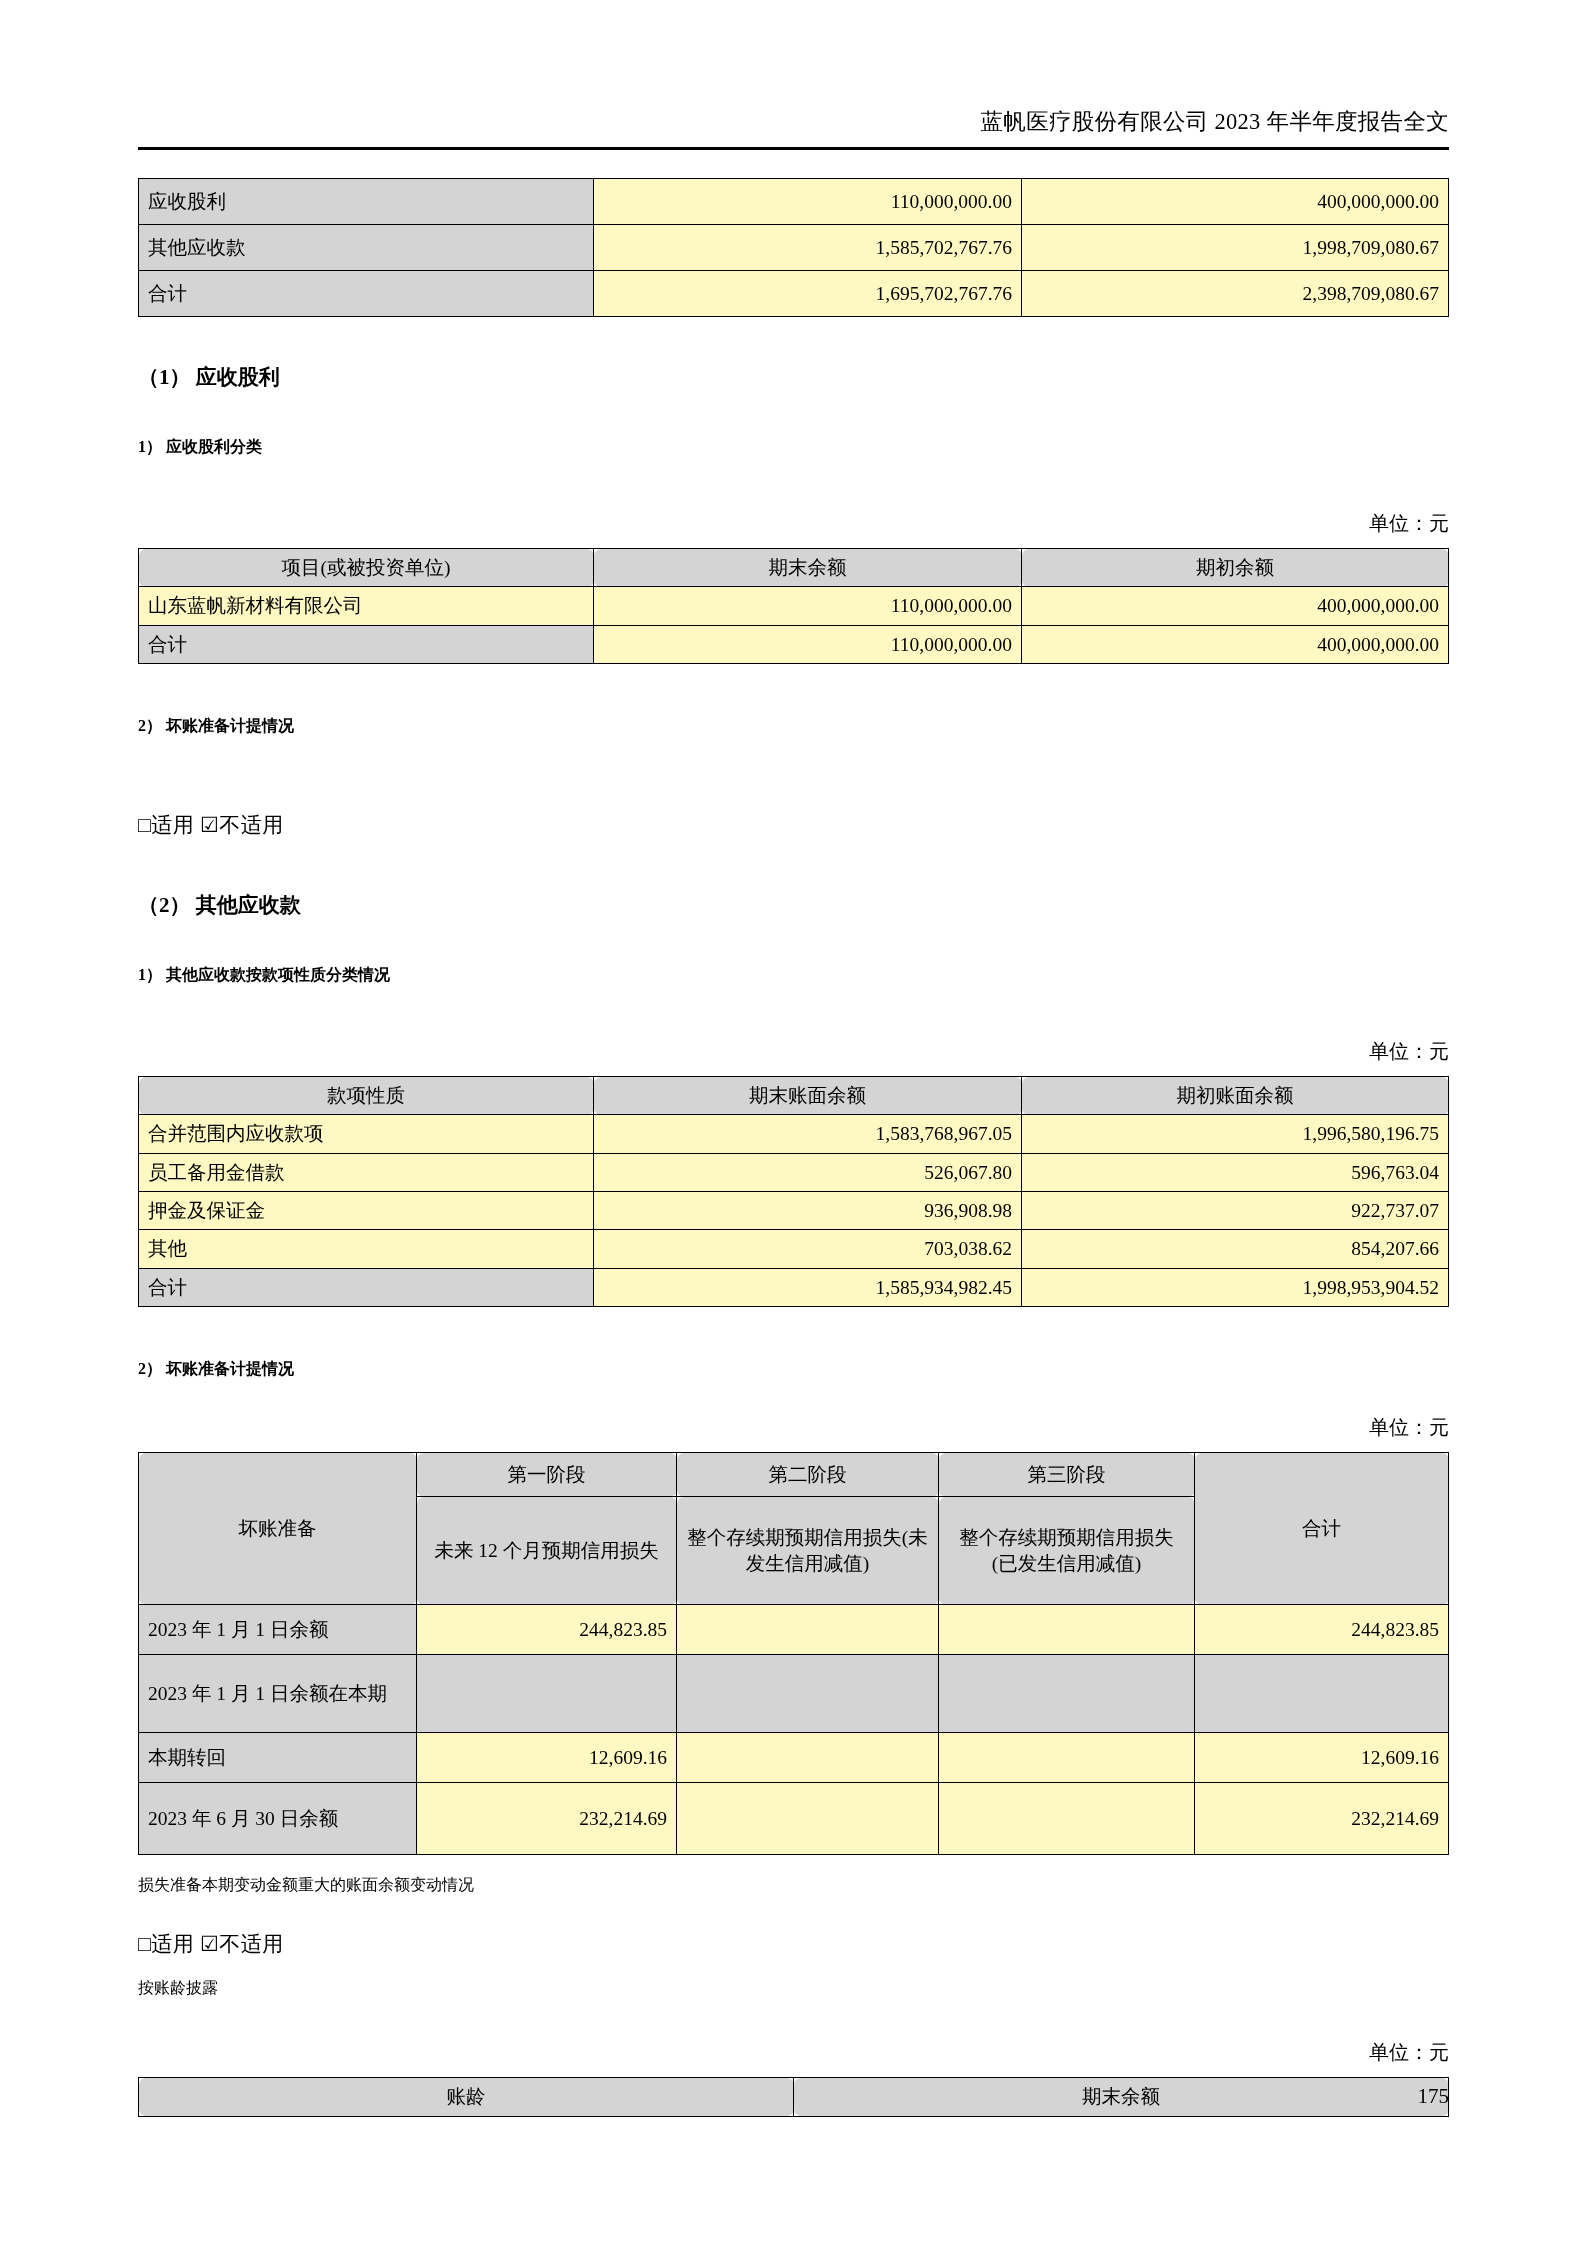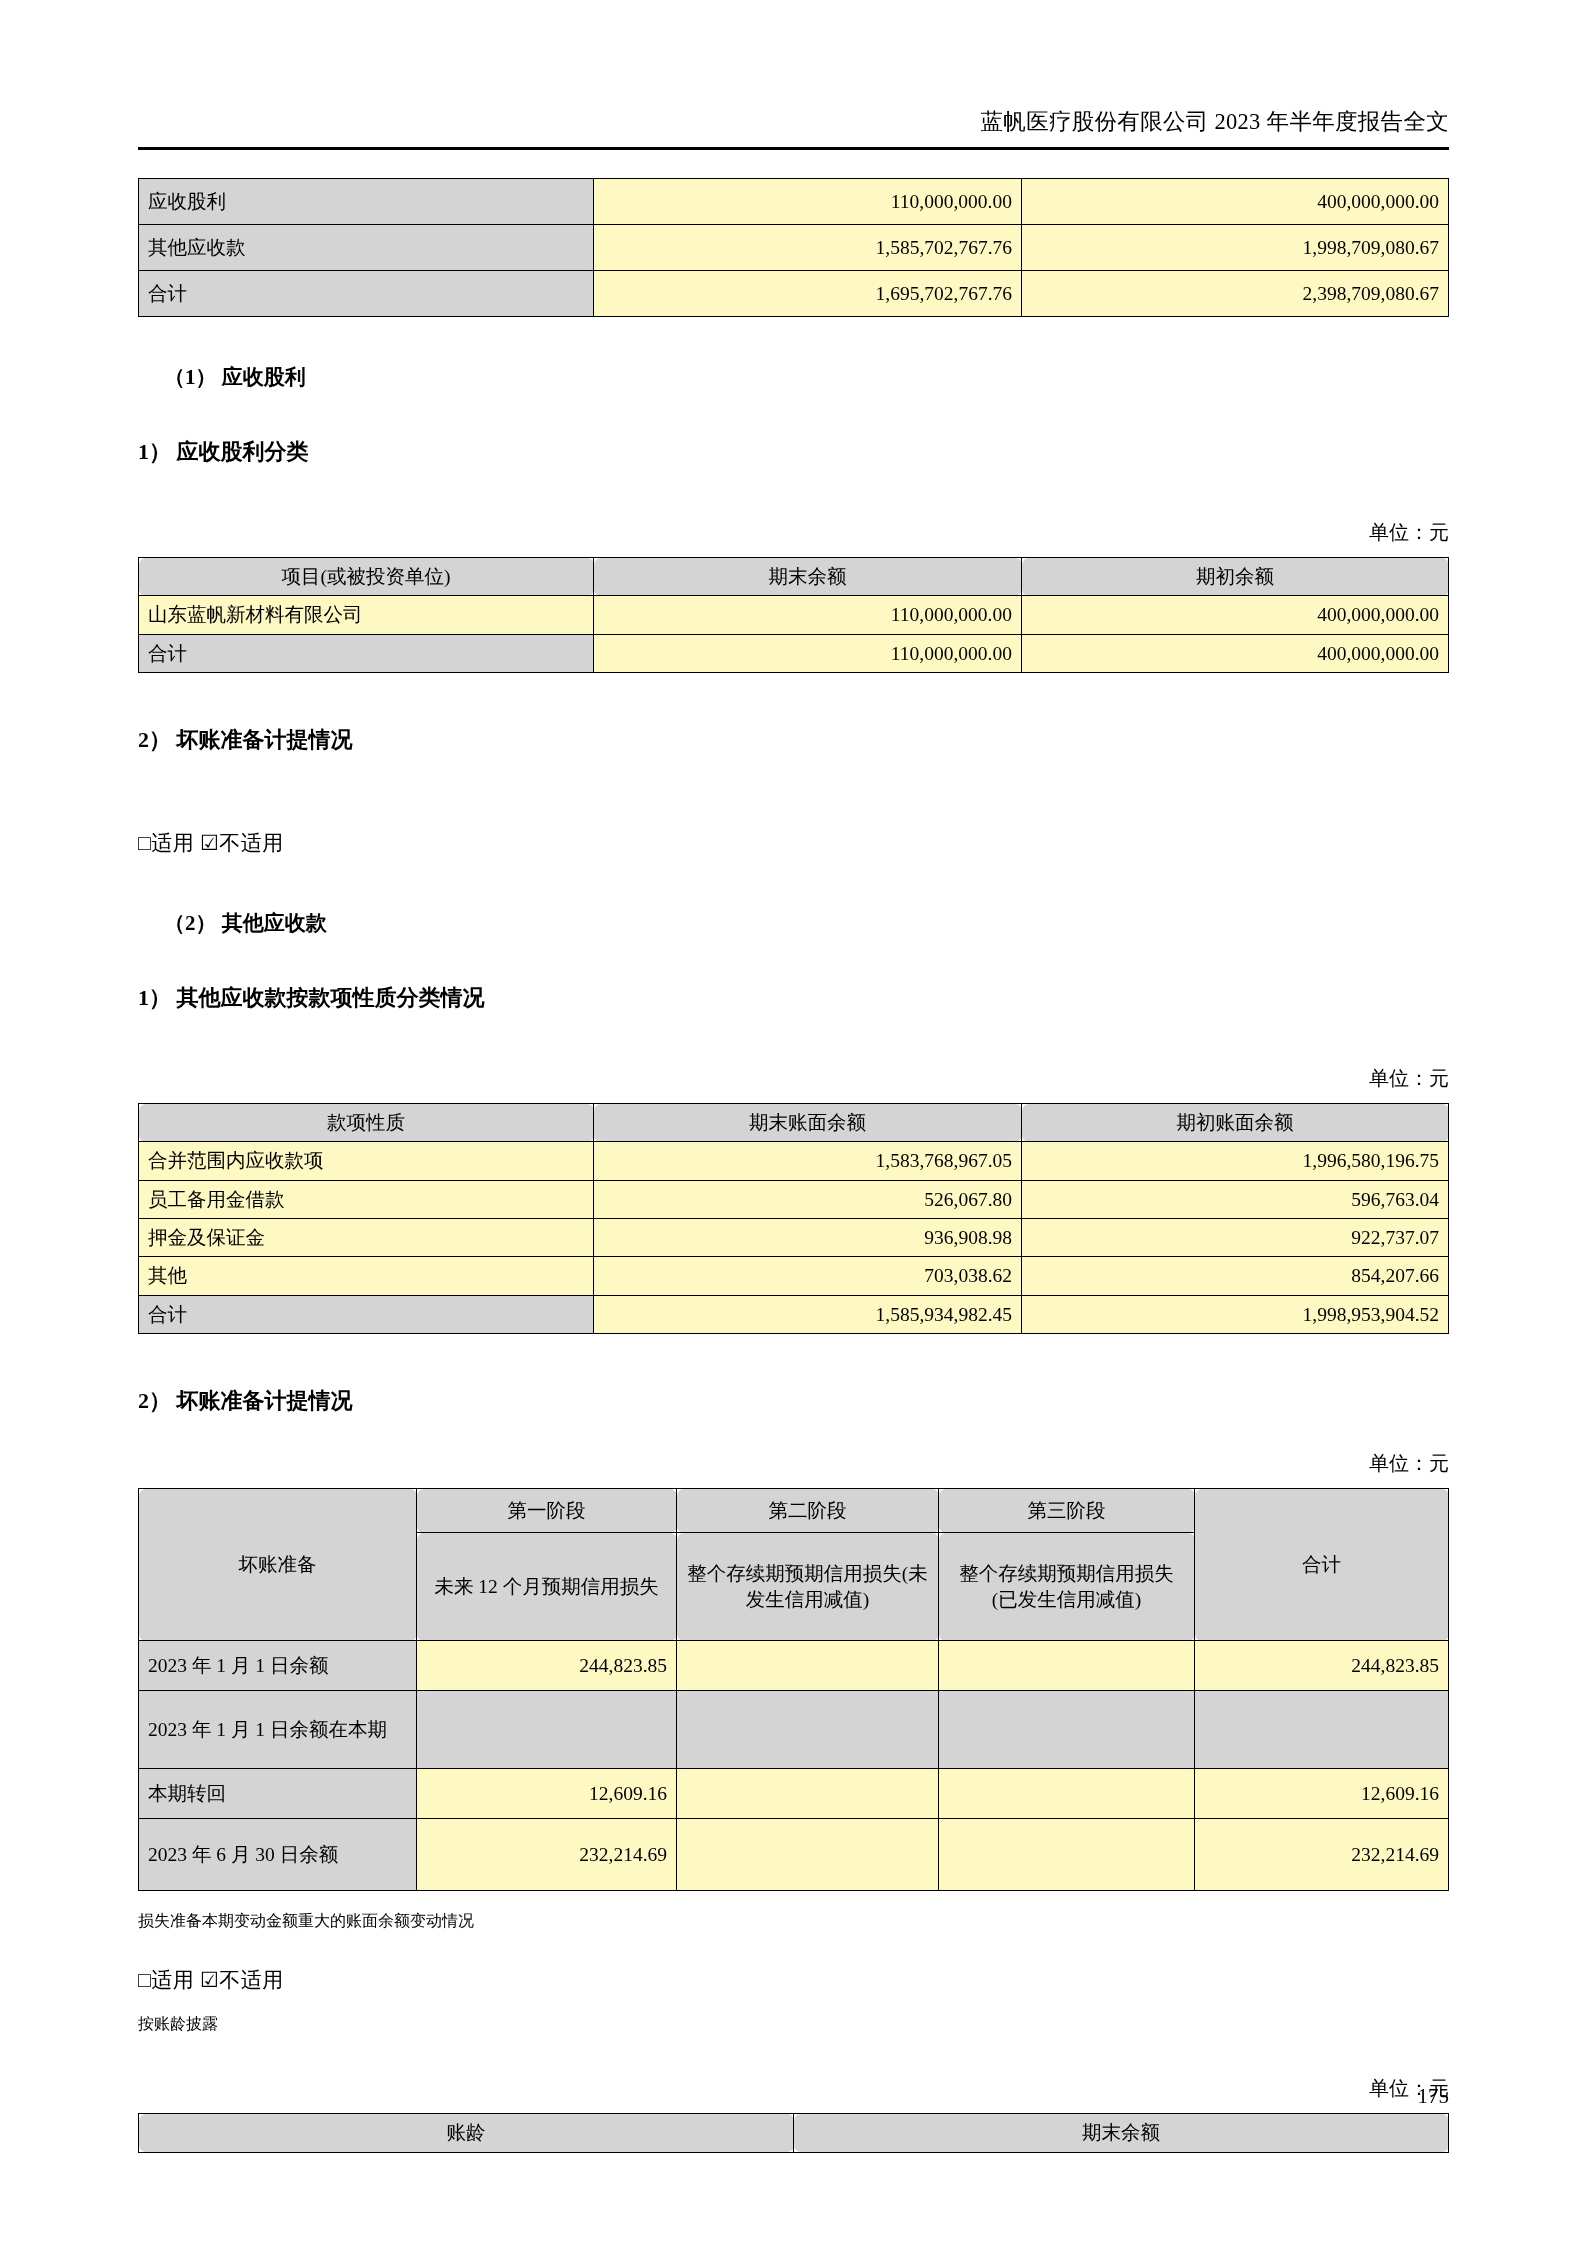--- a/index.html
+++ b/index.html
@@ -42,25 +42,24 @@
 
   
   .unit {
     text-align: right;
     font-size: 20px;
     margin-bottom: 11px;
   }
   .h-lvl2 {
     font-weight: bold;
     font-size: 21px;
-    margin-left: 26px;
   }
   .h-lvl3 {
     font-weight: bold;
-    font-size: 22px;
+    font-size: 16px;
     margin-left: 0px;
   }
   .para {
     font-size: 16px;
     line-height: 1.45;
   }
   .gap-28 { height: 28px; }
   .gap-34 { height: 34px; }
   .gap-40 { height: 40px; }
   .gap-46 { height: 46px; }

